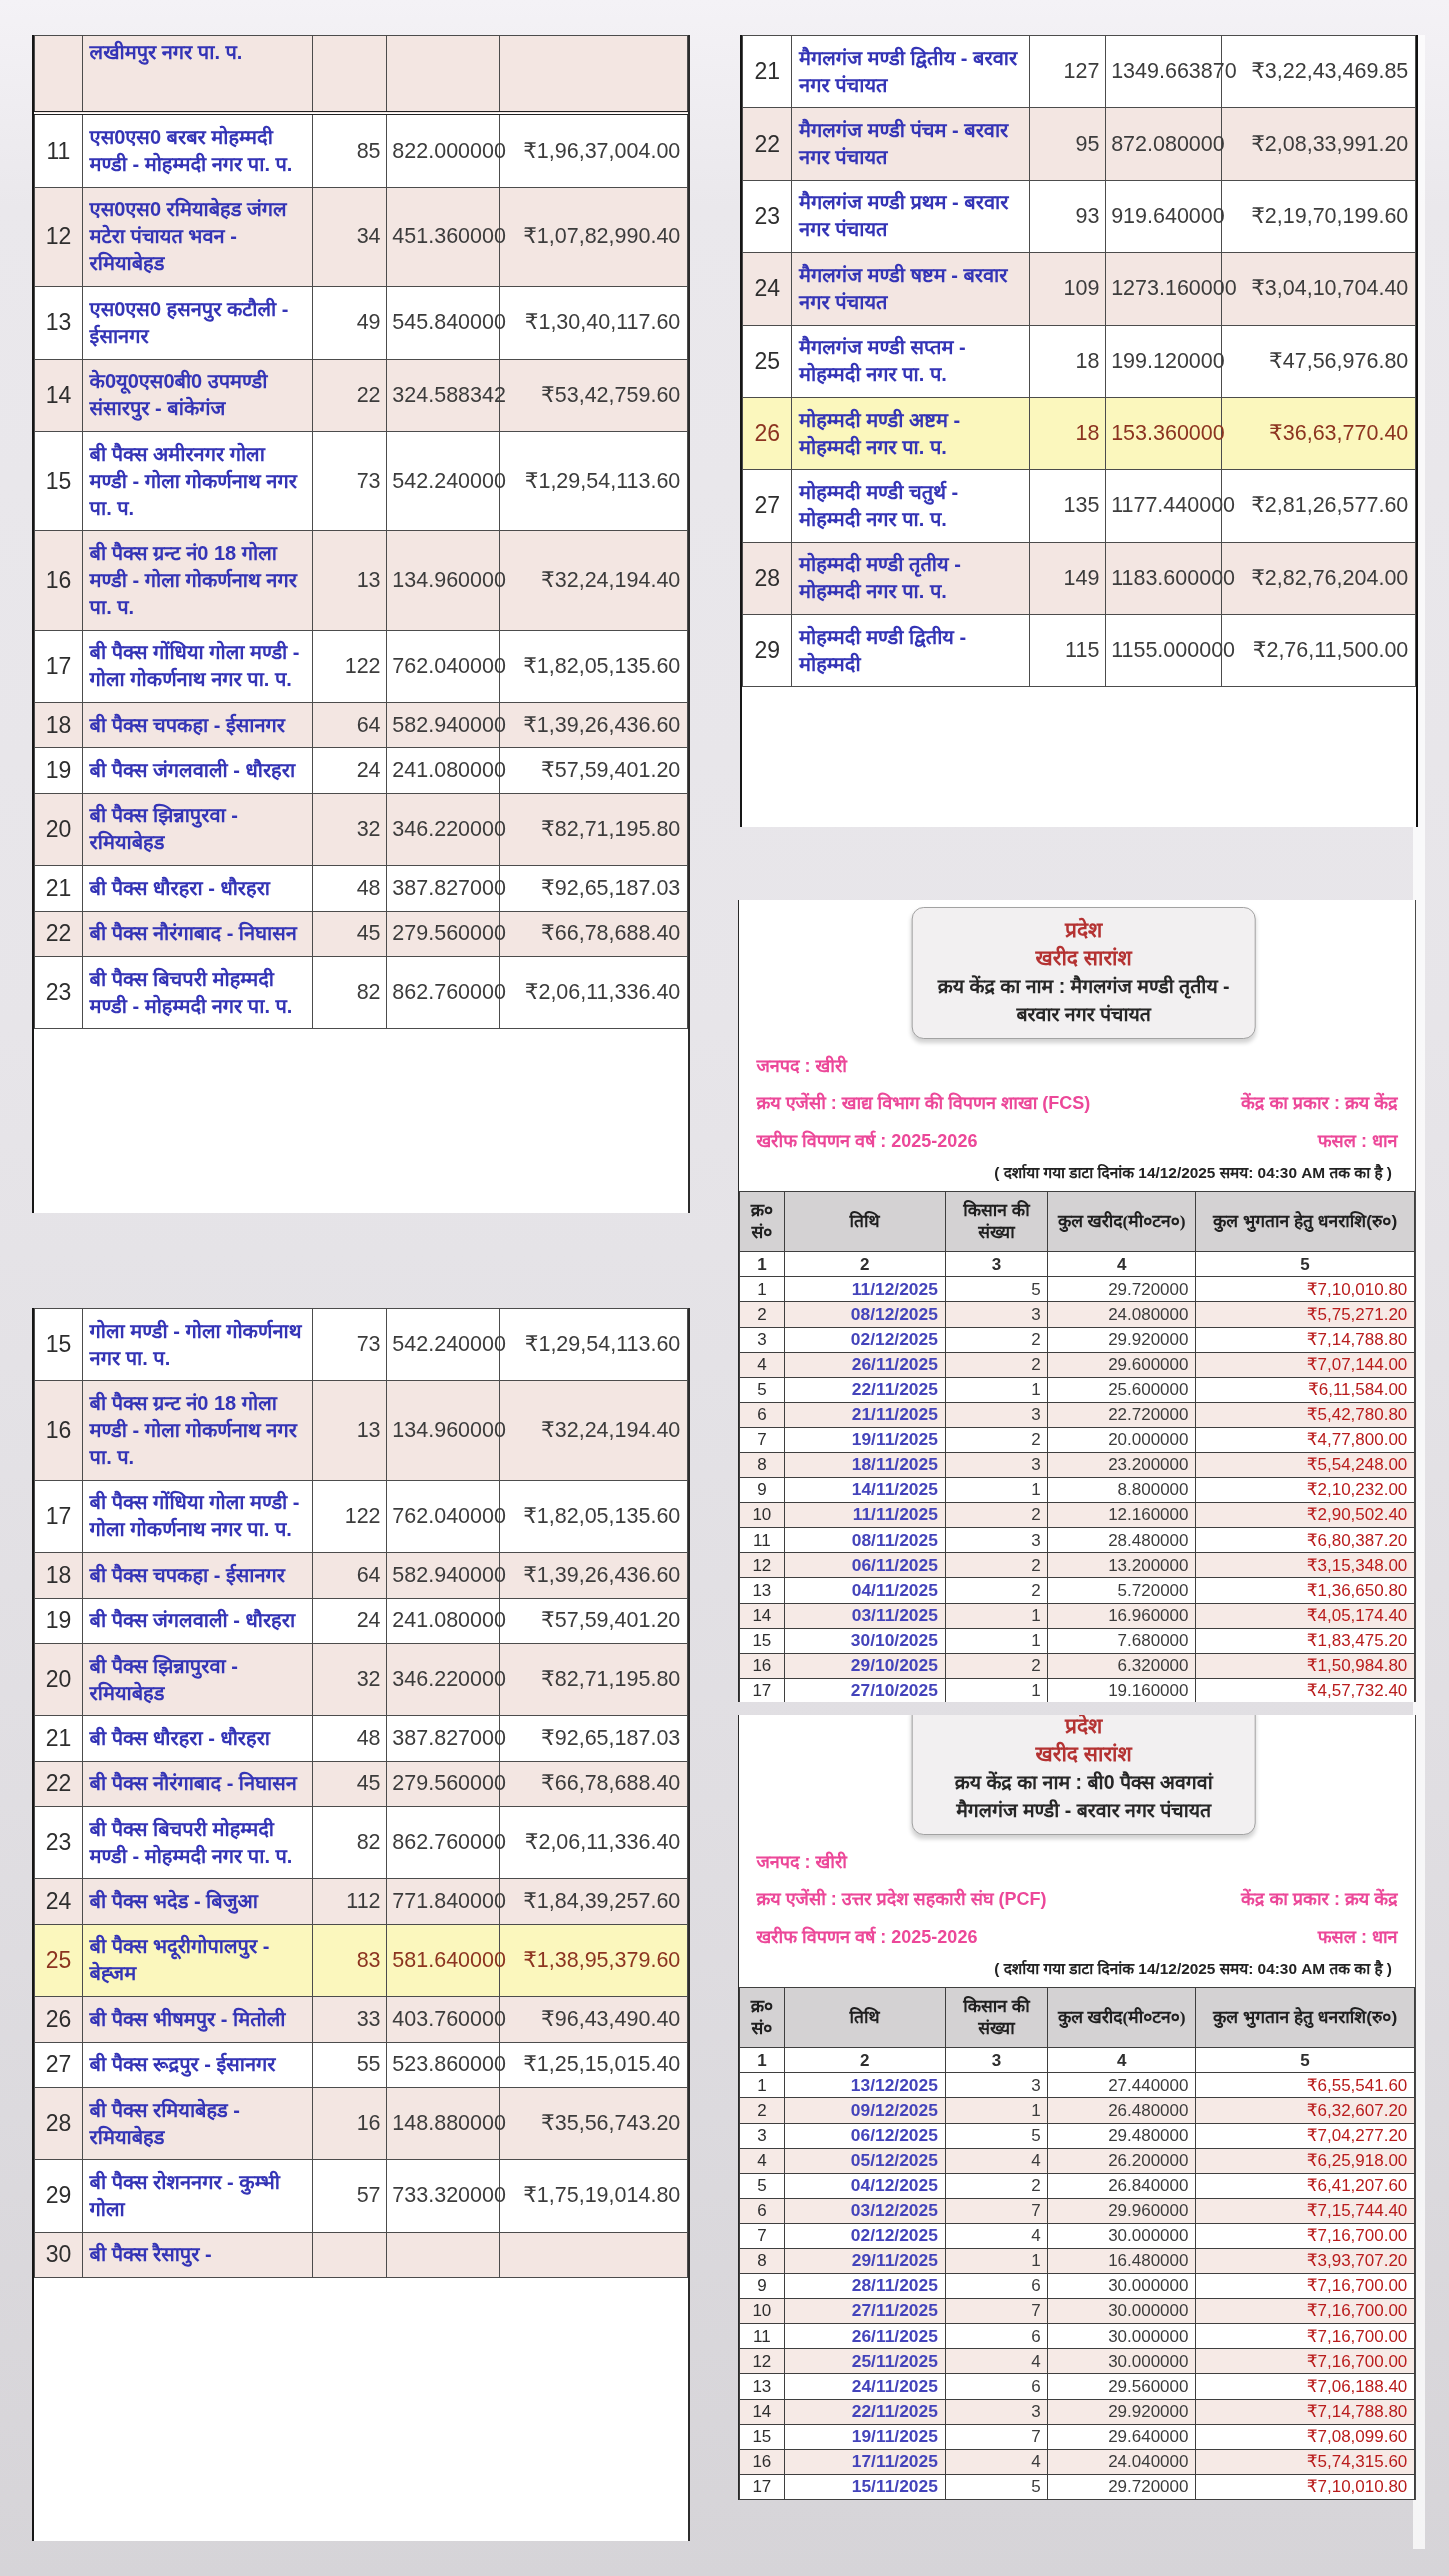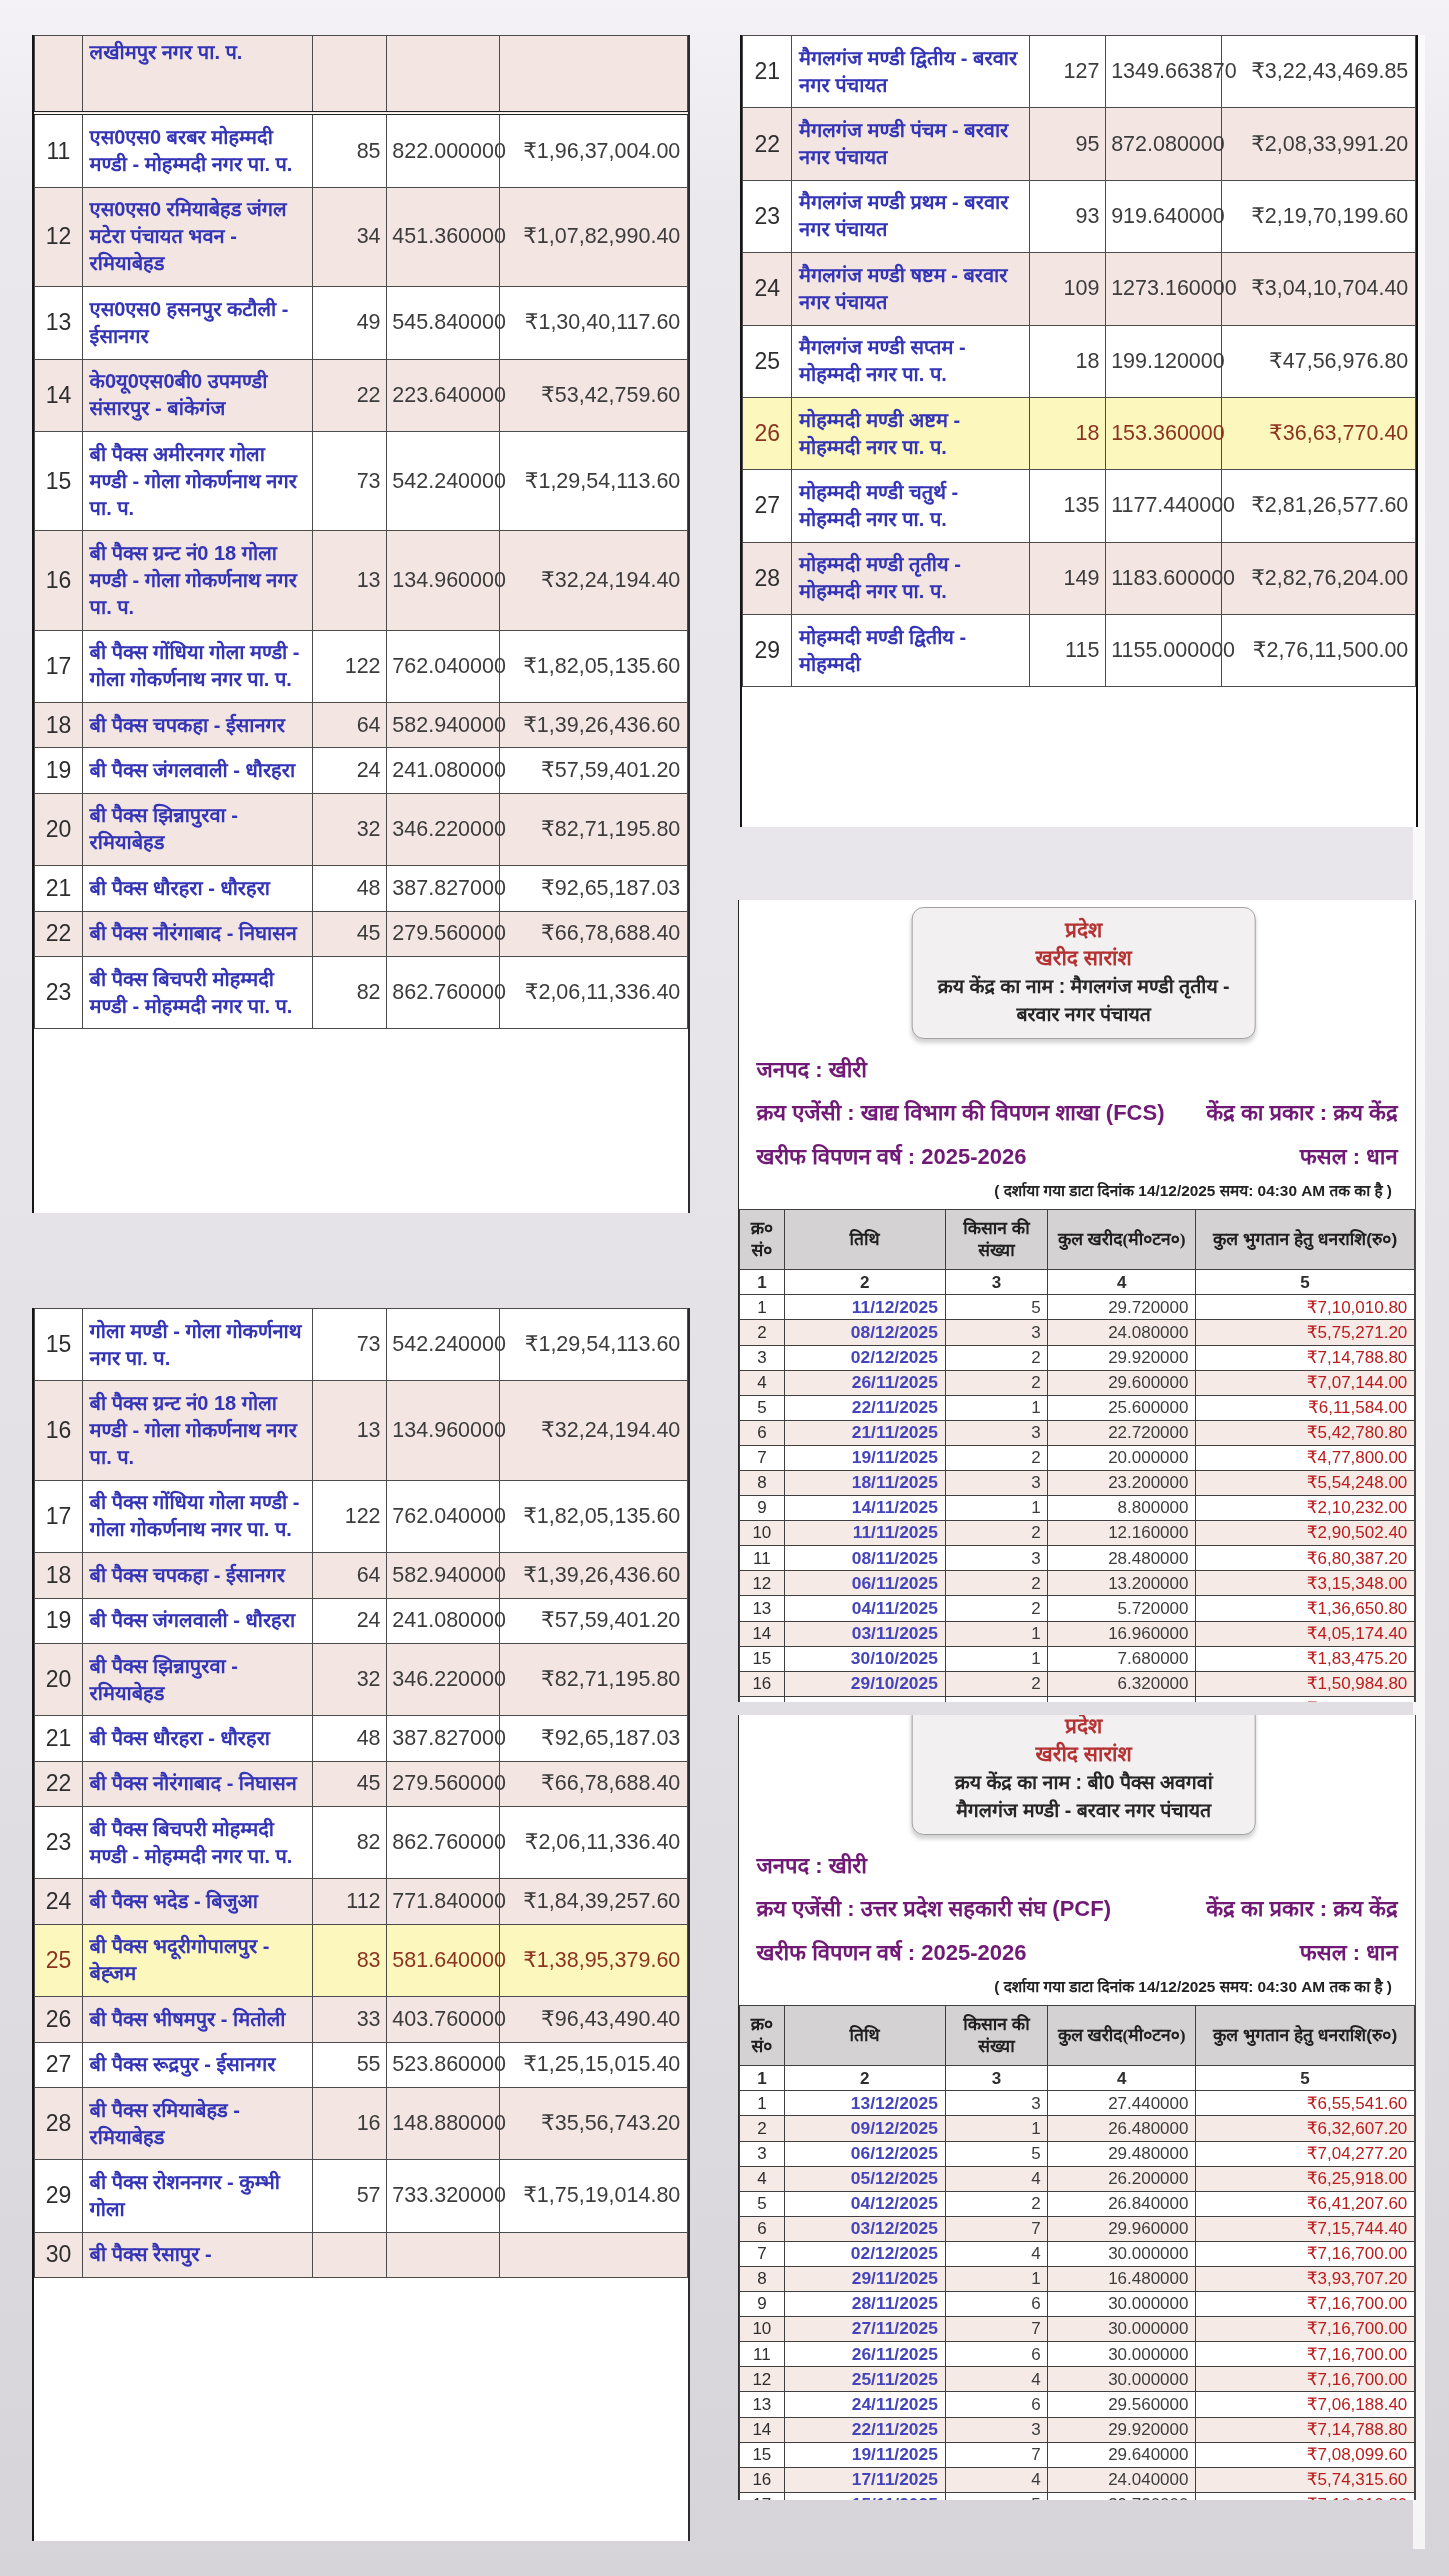--- a/index.html
+++ b/index.html
@@ -30,21 +30,21 @@
   tr.hl td.c-sr,tr.hl td.c-farmers,tr.hl td.c-qty,tr.hl td.c-amt{color:#8c3420 !important;}
   tr.partial-top td{background:#f3e6e2;border-bottom:4px double #222;height:64px;vertical-align:top;padding-top:2.7px;}
 
   
   .hdrbox{width:321px;margin:6.7px auto 13.4px auto;transform:translateX(6.7px);
     background:#f2f0f1;border:1.3px solid #a2a2a2;border-radius:12px;
     box-shadow:0 3.4px 4px rgba(0,0,0,.18);
     text-align:center;padding:8px 10.7px 10.7px 10.7px;font-weight:700;line-height:28px;}
   .hdrbox .red{color:#b43232;font-size:21px;}
   .hdrbox .boxname{color:#262626;font-size:19.5px;}
-  .meta{font-weight:700;color:#701a75;font-size:22px;padding:0 17.4px;}
+  .meta{font-weight:700;color:#ec4899;font-size:18px;padding:0 17.4px;}
   .metarow{display:flex;justify-content:space-between;align-items:baseline;margin-top:13.4px;}
   .note{text-align:right;font-size:15.4px;color:#222;padding-right:23px;margin:10.7px 0 8px 0;font-weight:700;}
   #panel-br .shiftup{margin-top:-19px;}
 
   table.sum{width:100%;border-collapse:collapse;table-layout:fixed;font-size:17px;padding-left:47px;}
   table.sum th{background:#d4d2d3;border:1.3px solid #3f3f3f;font-size:17.4px;font-weight:700;color:#1f1f1f;padding:8px 2.7px;line-height:21.5px;}
   table.sum td{border:1.3px solid #3f3f3f;padding:1.3px 6.7px;line-height:21.5px;}
   tr.colnums td{text-align:center;background:#fff;font-weight:700;color:#2e2e2e;font-size:17px;}
   tbody.sumzebra tr:nth-child(even) td{background:#f6eae6;}
   td.s-sr{width:6%;text-align:center;color:#2e2e2e;}
@@ -89,21 +89,21 @@
           <td class="c-sr">13</td>
           <td class="c-name">एस0एस0 हसनपुर कटौली - ईसानगर</td>
           <td class="c-farmers">49</td>
           <td class="c-qty">545.840000</td>
           <td class="c-amt">₹1,30,40,117.60</td>
         </tr>
         <tr>
           <td class="c-sr">14</td>
           <td class="c-name">के0यू0एस0बी0 उपमण्डी संसारपुर - बांकेगंज</td>
           <td class="c-farmers">22</td>
-          <td class="c-qty">223.640000</td>
+          <td class="c-qty">324.588342</td>
           <td class="c-amt">₹53,42,759.60</td>
         </tr>
         <tr>
           <td class="c-sr">15</td>
           <td class="c-name">बी पैक्स अमीरनगर गोला मण्डी - गोला गोकर्णनाथ नगर पा. प.</td>
           <td class="c-farmers">73</td>
           <td class="c-qty">542.240000</td>
           <td class="c-amt">₹1,29,54,113.60</td>
         </tr>
         <tr>

